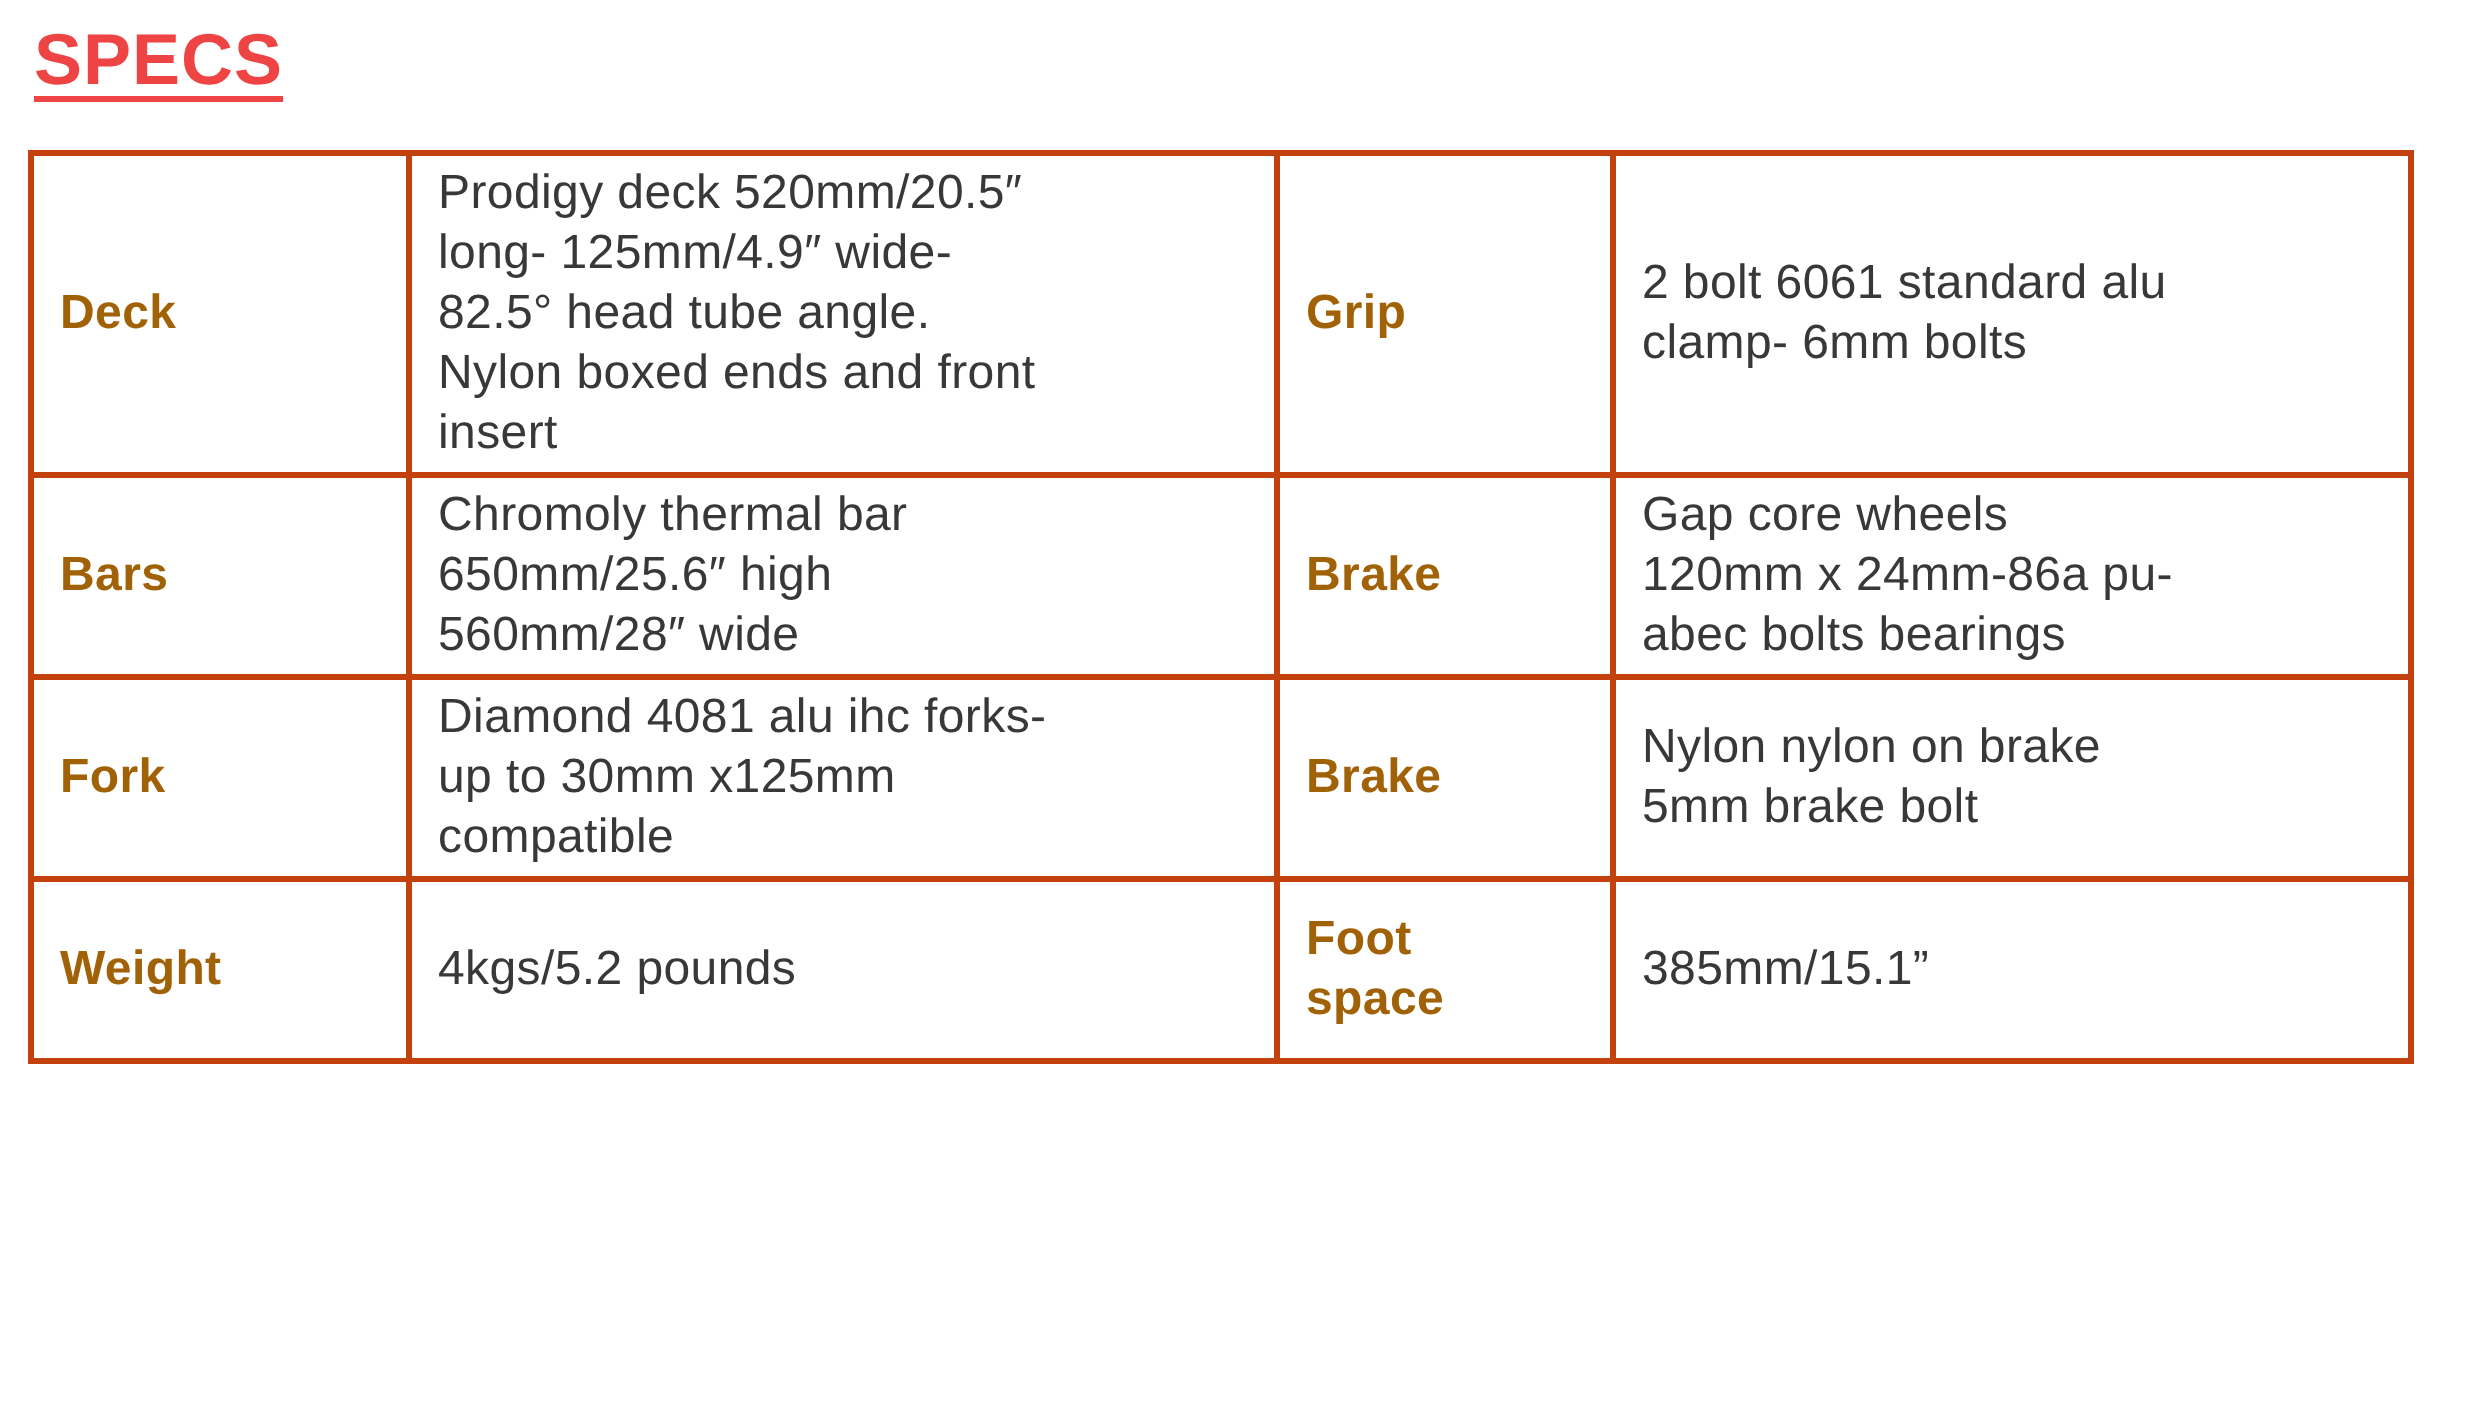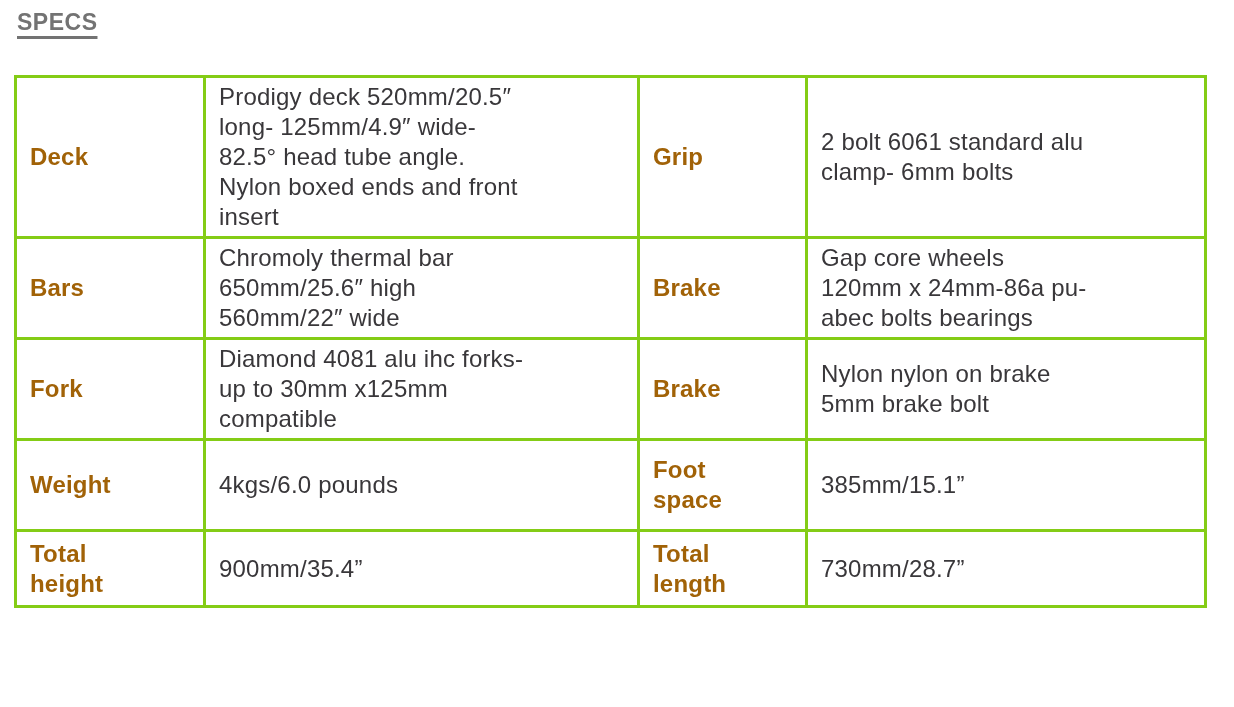--- a/index.html
+++ b/index.html
@@ -12,38 +12,38 @@
   }
   .page {
     position: relative;
     width: 1234px;
     height: 707px;
   }
   .page-title {
     position: absolute;
     left: 17px;
     top: 9px;
-    font-size: 23px;
+    font-size: 36px;
     font-weight: 800;
     letter-spacing: 0.5px;
-    color: #737373;
+    color: #ef4444;
     text-decoration: underline;
     text-decoration-thickness: 3px;
     text-underline-offset: 6px;
   }
   table.specs {
     position: absolute;
     left: 14px;
     top: 75px;
     width: 1190px;
     border-collapse: collapse;
     table-layout: fixed;
   }
   table.specs td {
-    border: 3px solid #84cc16;
+    border: 3px solid #c2410c;
     vertical-align: middle;
     padding: 4px 10px 4px 13px;
     font-size: 24px;
     line-height: 30px;
     letter-spacing: 0.2px;
     white-space: pre-line;
     overflow: hidden;
   }
   td.label-cell {
     font-weight: 700;
@@ -83,46 +83,38 @@
 Nylon boxed ends and front
 insert</td>
         <td class="label-cell">Grip</td>
         <td class="value-cell">2 bolt 6061 standard alu
 clamp- 6mm bolts</td>
       </tr>
       <tr class="row-2">
         <td class="label-cell">Bars</td>
         <td class="value-cell">Chromoly thermal bar
 650mm/25.6″ high
-560mm/22″ wide</td>
+560mm/28″ wide</td>
         <td class="label-cell">Brake</td>
         <td class="value-cell">Gap core wheels
 120mm x 24mm-86a pu-
 abec bolts bearings</td>
       </tr>
       <tr class="row-3">
         <td class="label-cell">Fork</td>
         <td class="value-cell">Diamond 4081 alu ihc forks-
 up to 30mm x125mm
 compatible</td>
         <td class="label-cell">Brake</td>
         <td class="value-cell">Nylon nylon on brake
 5mm brake bolt</td>
       </tr>
       <tr class="row-5">
         <td class="label-cell">Weight</td>
-        <td class="value-cell">4kgs/6.0 pounds</td>
+        <td class="value-cell">4kgs/5.2 pounds</td>
         <td class="label-cell">Foot
 space</td>
         <td class="value-cell">385mm/15.1”</td>
-      </tr>
-      <tr class="row-6">
-        <td class="label-cell">Total
-height</td>
-        <td class="value-cell">900mm/35.4”</td>
-        <td class="label-cell">Total
-length</td>
-        <td class="value-cell">730mm/28.7”</td>
       </tr>
     </tbody>
   </table>
 
 </div>
 
 </body></html>

